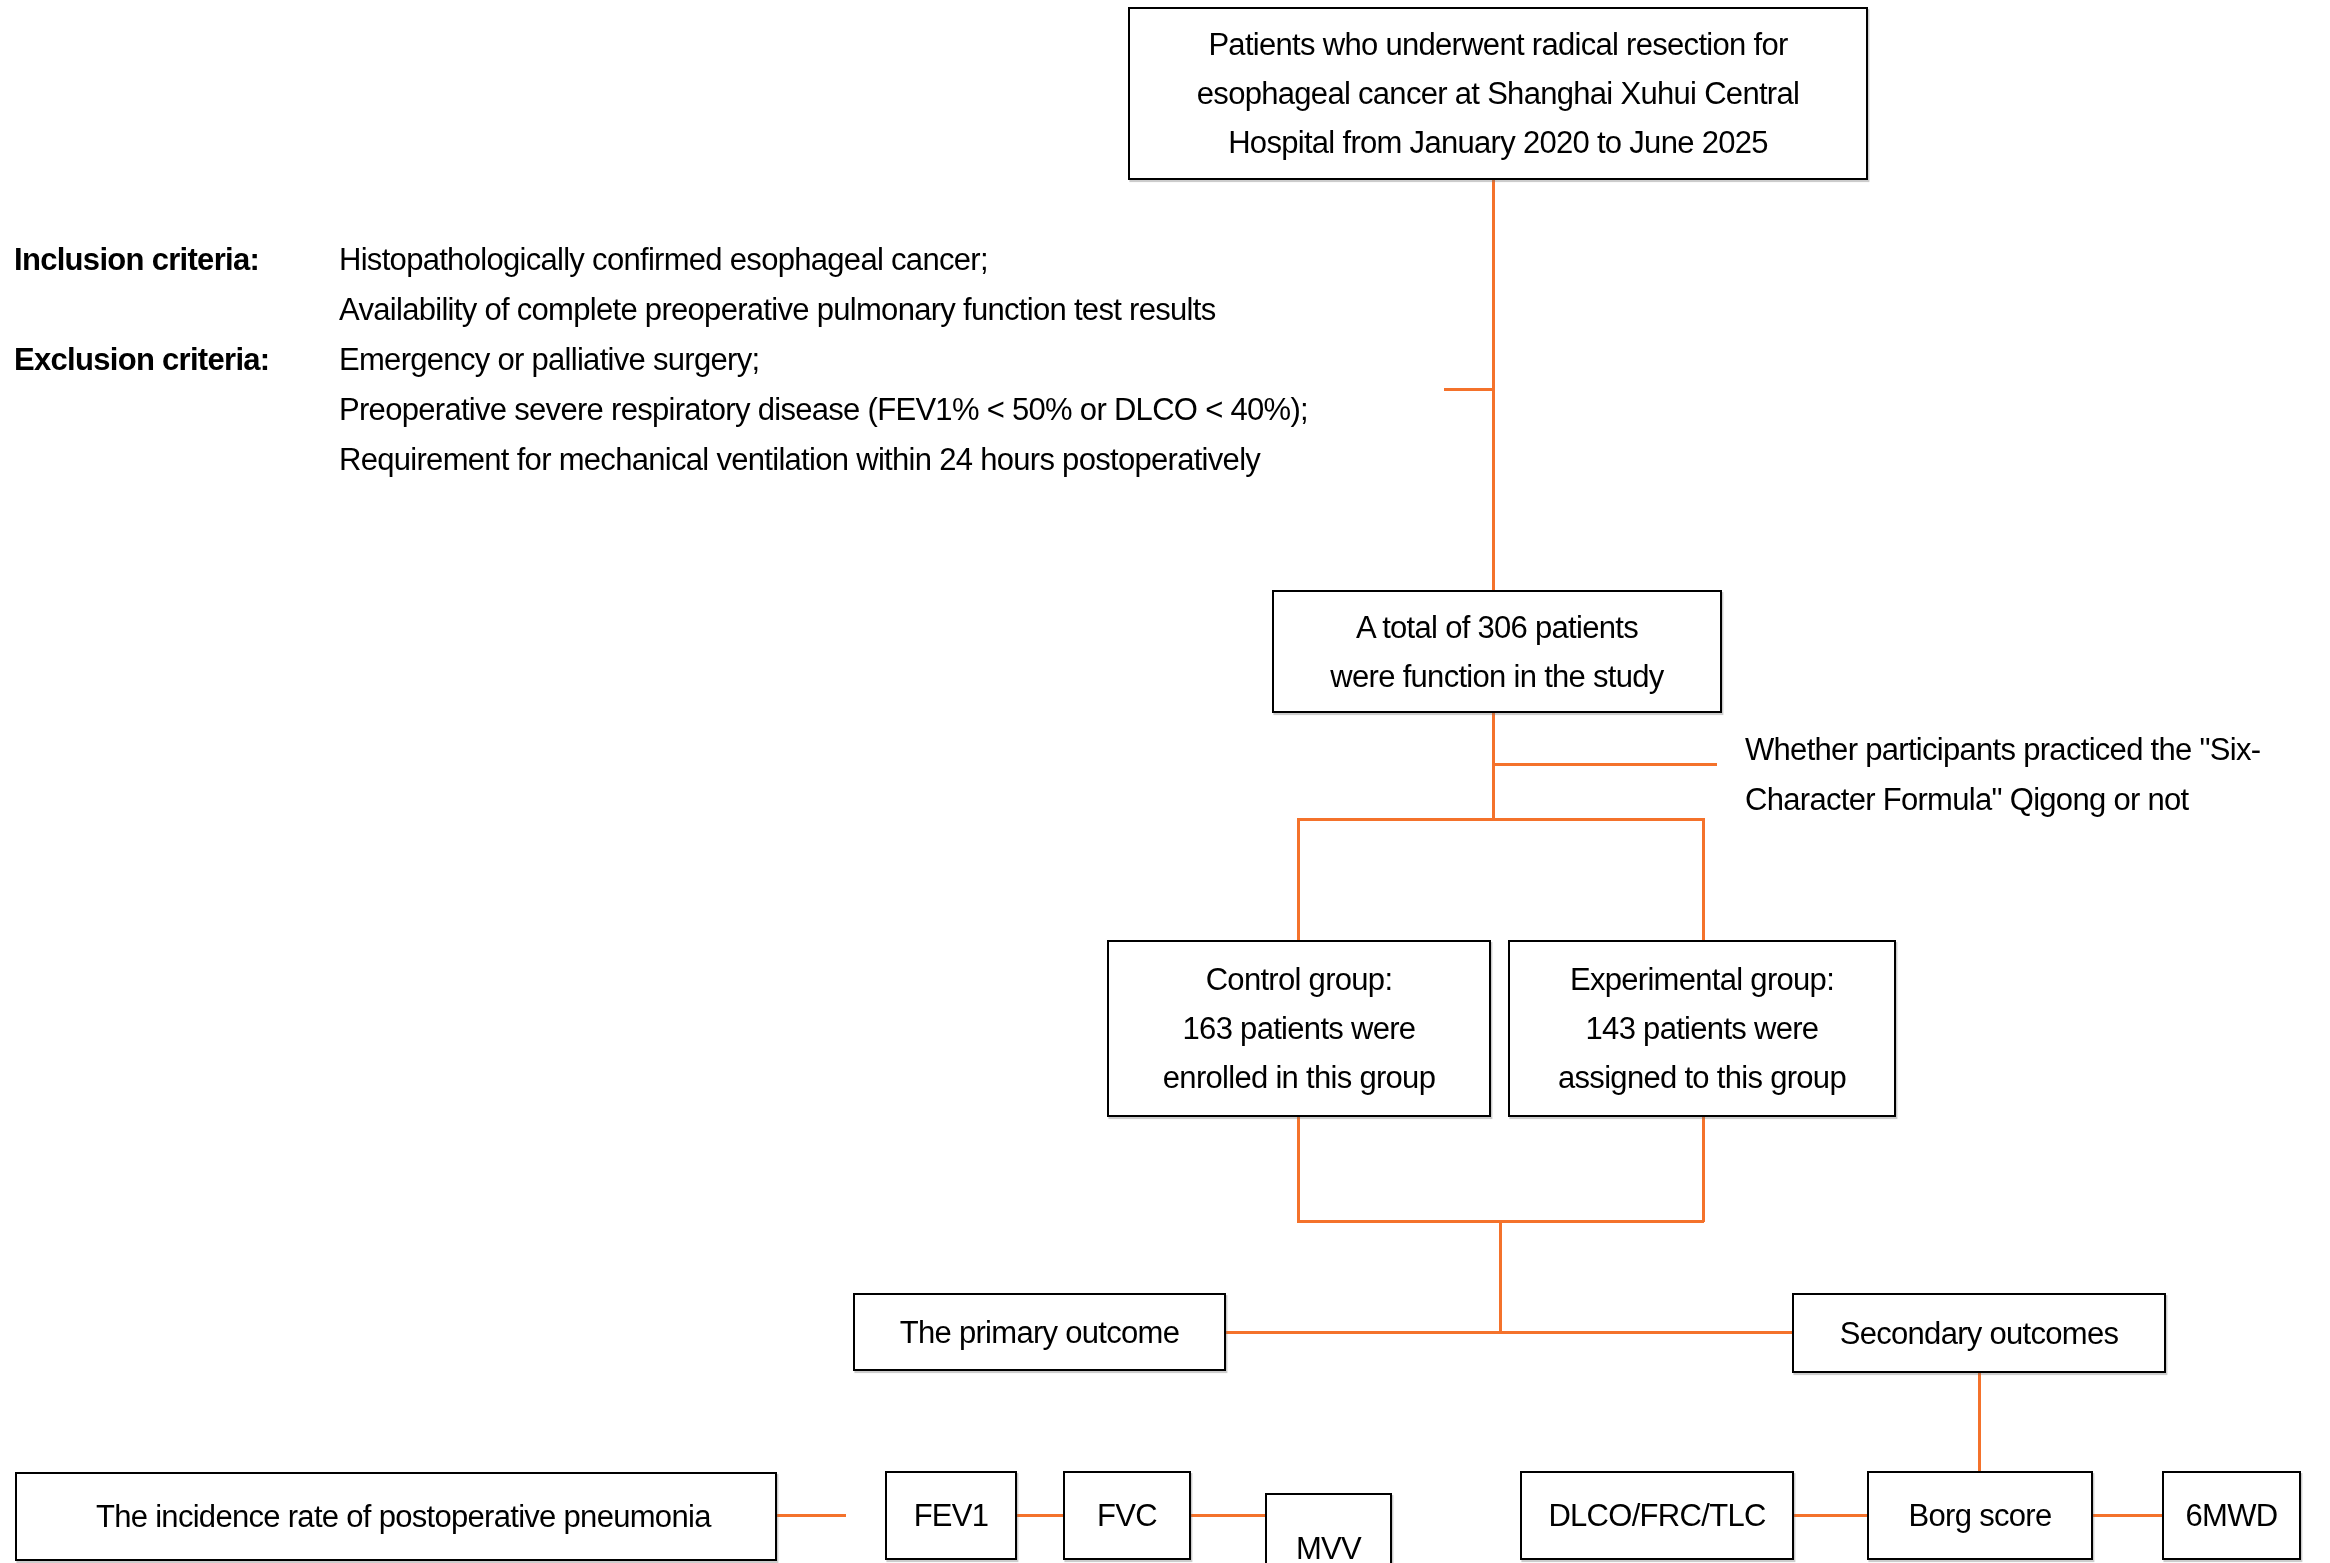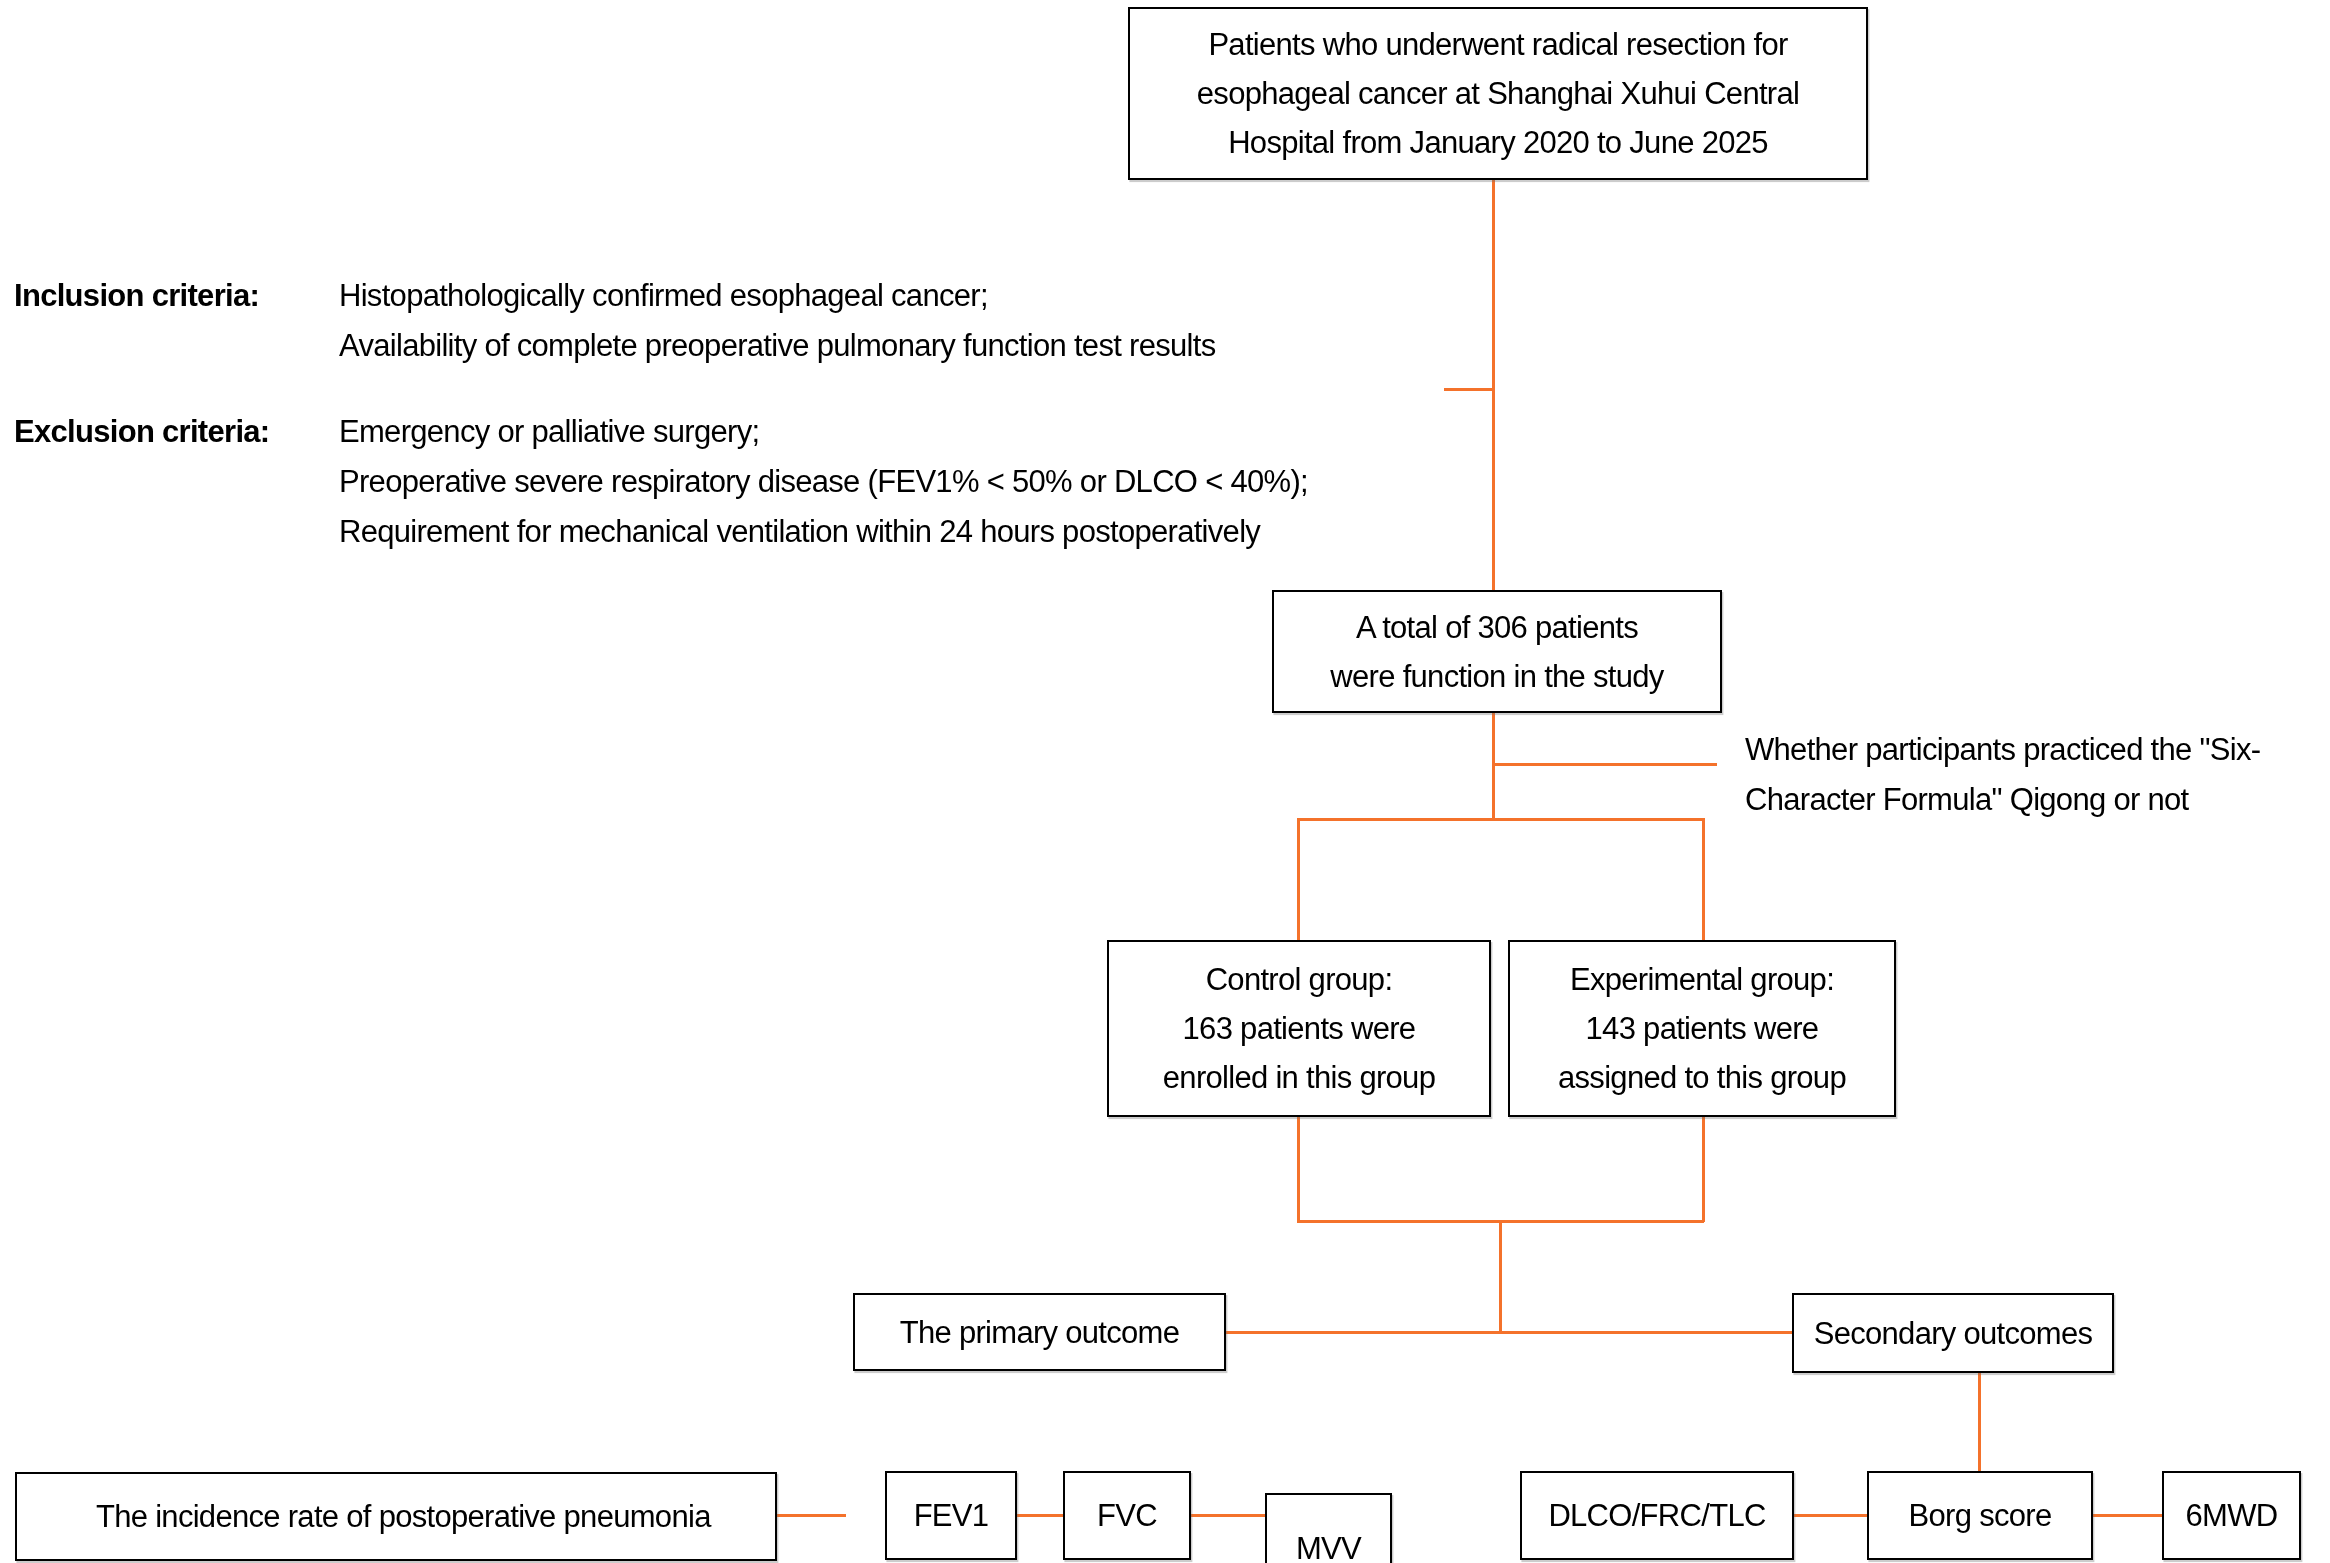--- a/index.html
+++ b/index.html
@@ -23,21 +23,21 @@
     justify-content: center;
     align-items: center;
     text-align: center;
     font-size: 31px;
     box-sizing: border-box;
     z-index: 2;
   }
   .fbox .bline { line-height: 49px; white-space: nowrap; }
   .conn { position: absolute; background: #F4722B; z-index: 1; }
   .criteria { position: absolute; left: 14px; top: 235px; font-size: 31px; }
-  .crit-row { display: flex; align-items: flex-start; margin-top: 36px; }
+  .crit-row { display: flex; align-items: flex-start; }
   .crit-label { width: 325px; font-weight: bold; line-height: 50px; white-space: nowrap; }
   .crit-items { }
   .crit-line { line-height: 50px; white-space: nowrap; }
   .annotation { position: absolute; left: 1745px; top: 725px; font-size: 31px; z-index: 2; }
   .annotation .aline { line-height: 50px; white-space: nowrap; }
 </style>
 </head>
 <body>
 
 <div class="canvas">
@@ -102,21 +102,21 @@
   </div>
   <div class="fbox" style="left:1508px; top:940px; width:388px; height:177px;">
     <div class="bline">Experimental group:</div>
     <div class="bline">143 patients were</div>
     <div class="bline">assigned to this group</div>
   </div>
 
   <div class="fbox" style="left:853px; top:1293px; width:373px; height:78px;">
     <div class="bline">The primary outcome</div>
   </div>
-  <div class="fbox" style="left:1792px; top:1293px; width:322px; height:80px;">
+  <div class="fbox" style="left:1792px; top:1293px; width:374px; height:80px;">
     <div class="bline">Secondary outcomes</div>
   </div>
 
   <div class="fbox" style="left:14.8px; top:1472px; width:762px; height:89px;padding-left:15px;">
     <div class="bline">The incidence rate of postoperative pneumonia</div>
   </div>
   <div class="fbox" style="left:885px; top:1471px; width:132px; height:89px;">
     <div class="bline">FEV1</div>
   </div>
   <div class="fbox" style="left:1063px; top:1471px; width:128px; height:89px;">

